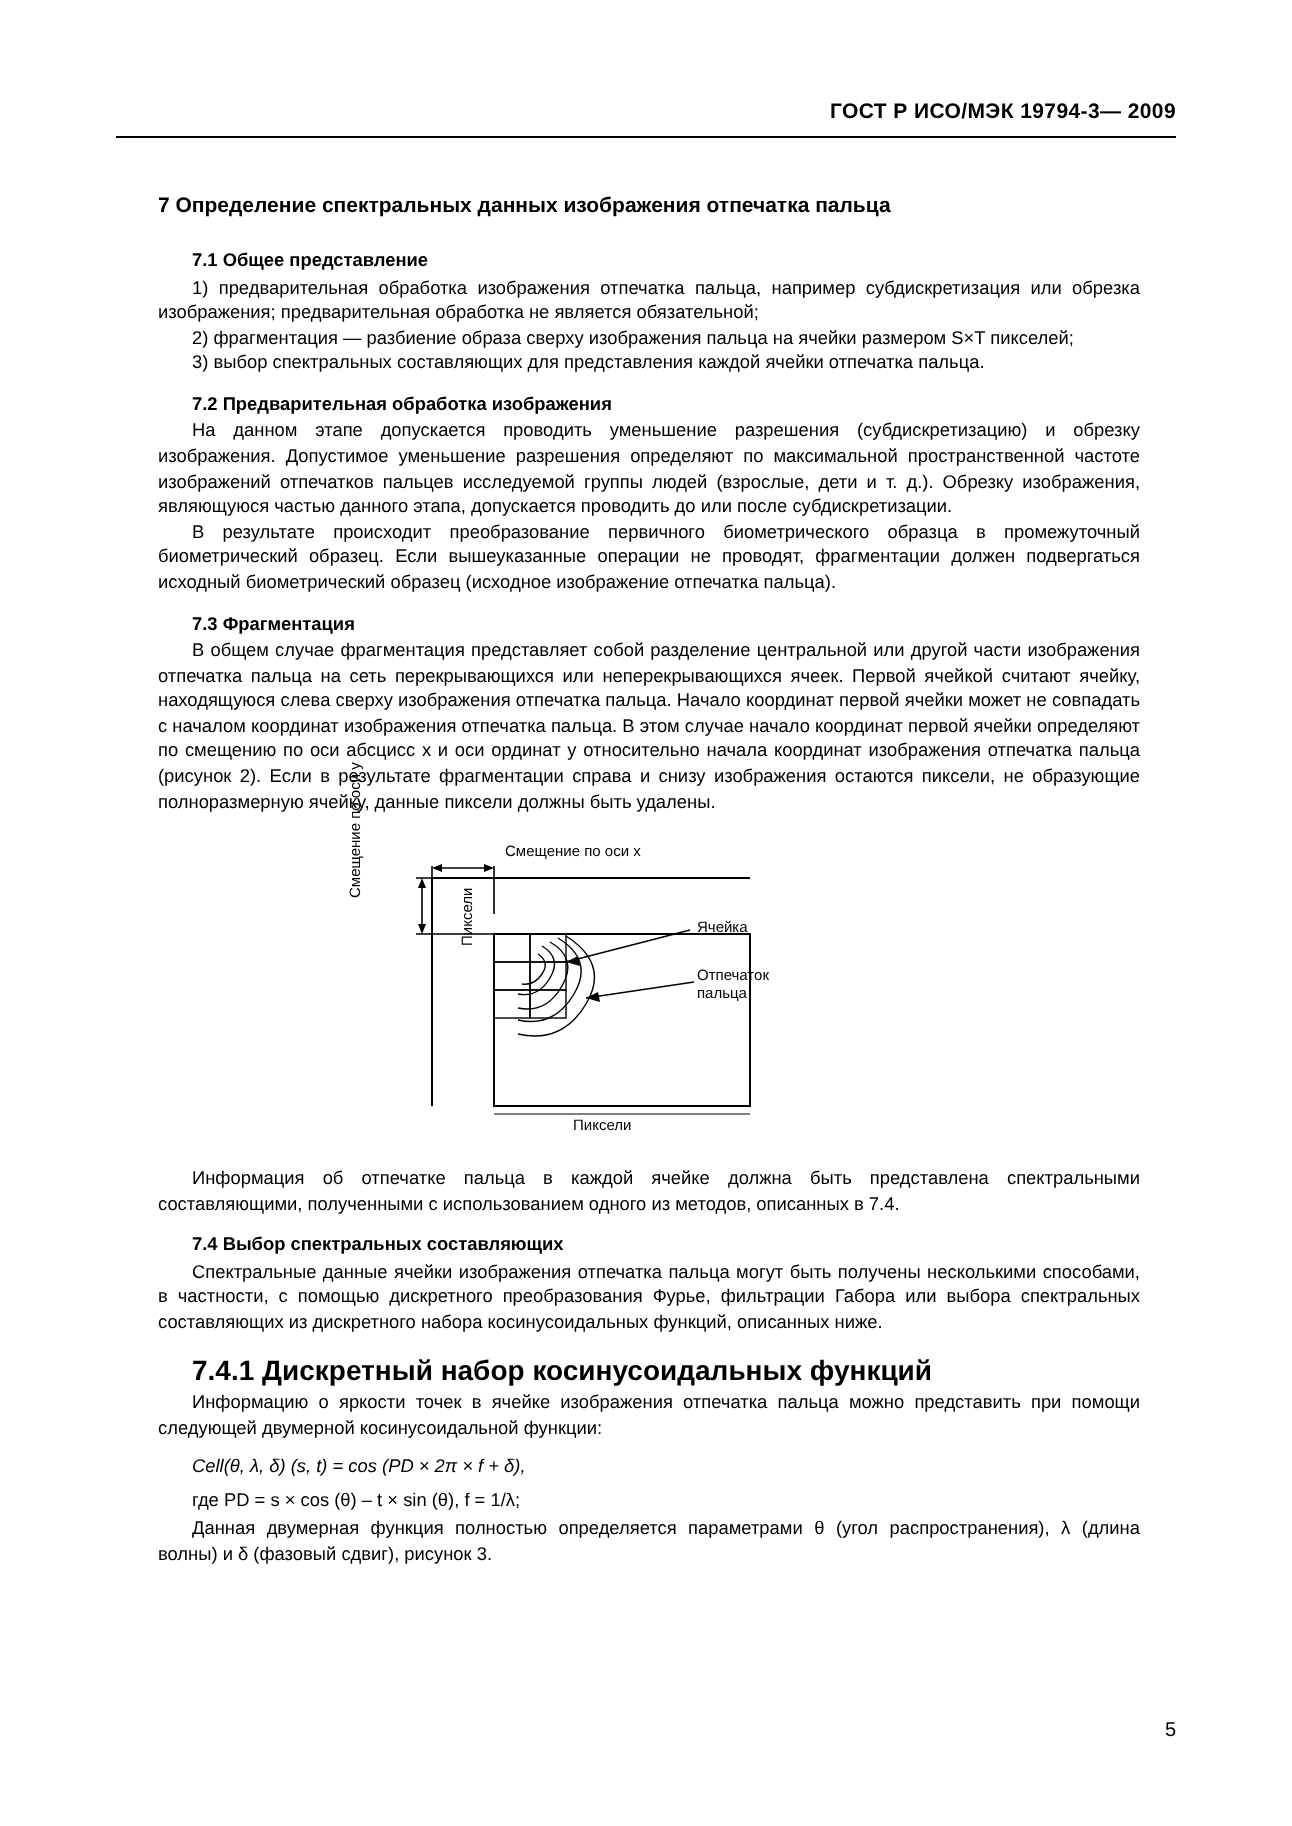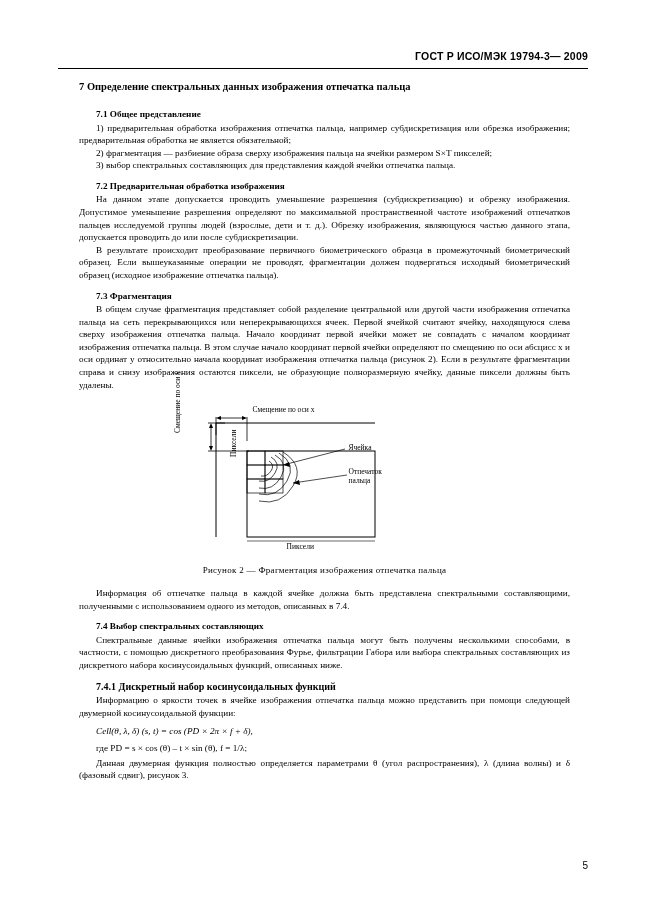--- a/index.html
+++ b/index.html
@@ -34,39 +34,38 @@
   .hrule {
     position: absolute;
     top: 68px;
     left: 58px;
     right: 58px;
     border-top: 1px solid #000;
     height: 0;
   }
   .content {
     position: absolute;
-    top: 80px;
+    top: 96px;
     left: 79px;
     width: 491px;
-    font-family: Liberation Serif, serif;
   }
   h1.section-title {
     font-size: 10.5px;
     font-weight: bold;
     margin: 0 0 14px 0;
     line-height: 1.35;
   }
   h2.sub-title {
     font-size: 9.2px;
     font-weight: bold;
     margin: 8px 0 1px 17px;
     line-height: 1.35;
   }
   h3.subsub-title {
-    font-size: 10px;
+    font-size: 14px;
     font-weight: bold;
     margin: 8px 0 1px 17px;
     line-height: 1.35;
   }
   p.para {
     font-size: 9.2px;
     line-height: 12.6px;
     margin: 0 0 0 0;
     text-align: justify;
     text-indent: 17px;
@@ -195,21 +194,20 @@
 
         <div style="position:absolute; left:174px; top:38px; font-size:7.5px; white-space:nowrap;">Ячейка</div>
 
         <div style="position:absolute; left:174px; top:62px; font-size:7.5px; white-space:pre-line; line-height:9px;">Отпечаток
 пальца</div>
 
         <div style="position:absolute; left:112px; top:137px; font-size:7.5px; white-space:nowrap;">Пиксели</div>
       </div>
     </div>
 
-    <div class="fig-caption">Рисунок 2 — Фрагментация  изображения  отпечатка  пальца</div>
 
     <div style="height:12px"></div>
 
     <p class="para">Информация об отпечатке пальца в каждой ячейке должна быть представлена спектральными составляющими, полученными с использованием одного из методов, описанных в 7.4.</p>
 
     <h2 class="sub-title">7.4 Выбор спектральных составляющих</h2>
     <p class="para">Спектральные данные ячейки изображения отпечатка пальца могут быть получены несколькими способами, в частности, с помощью дискретного преобразования Фурье, фильтрации Габора или выбора спектральных составляющих из дискретного набора косинусоидальных функций, описанных ниже.</p>
 
     <h3 class="subsub-title">7.4.1 Дискретный набор косинусоидальных функций</h3>
     <p class="para">Информацию о яркости точек в ячейке изображения отпечатка пальца можно представить при помощи следующей двумерной косинусоидальной функции:</p>

